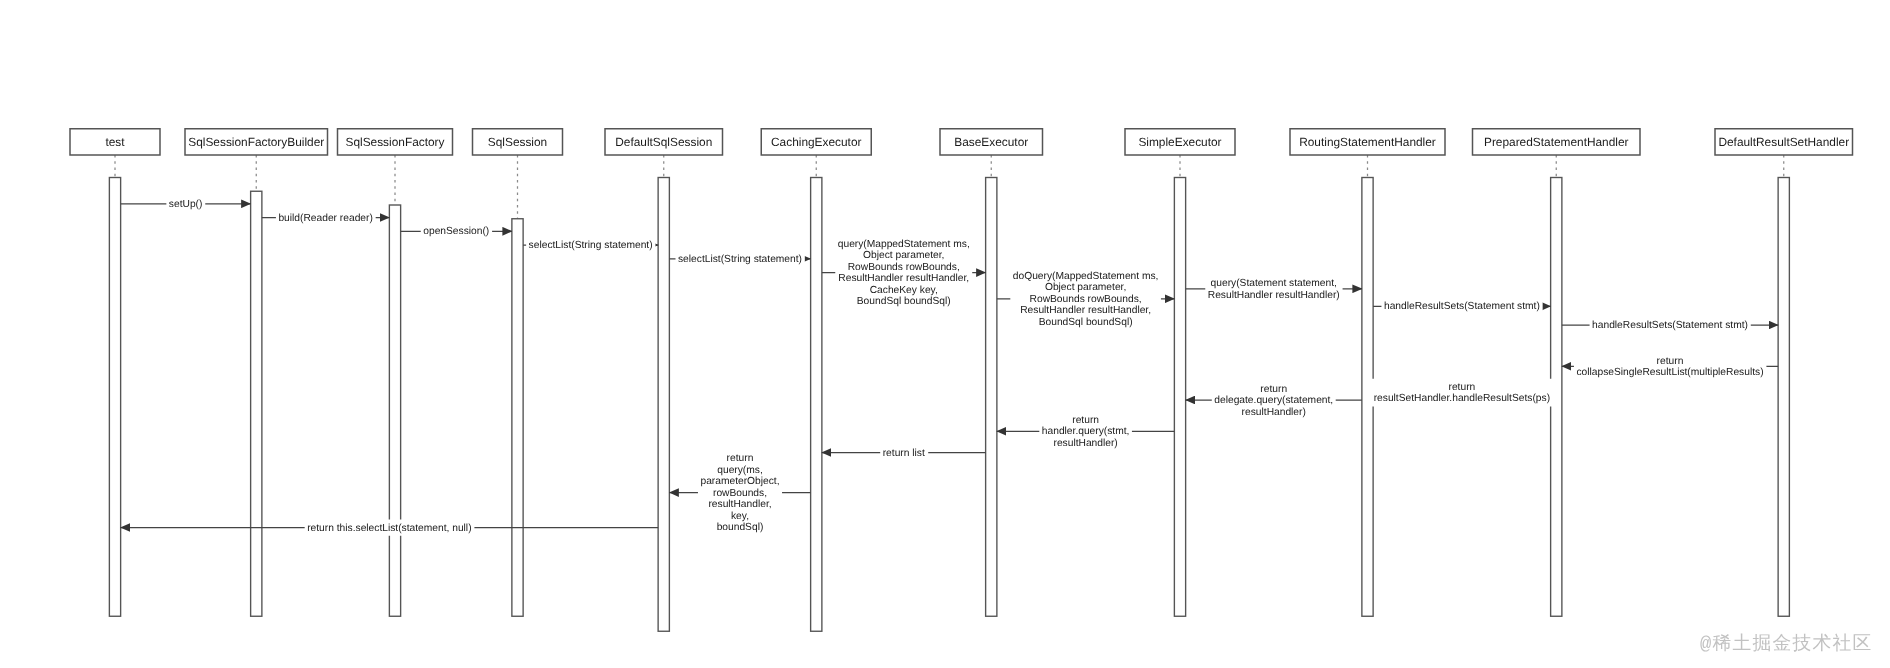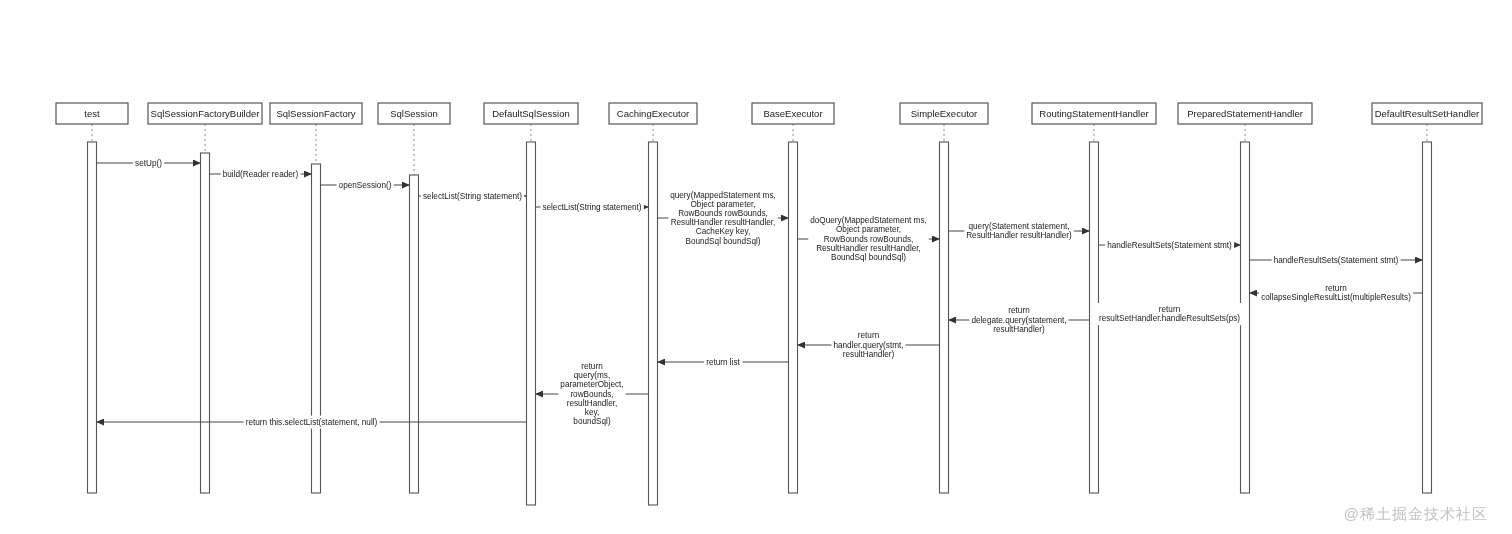--- a/index.html
+++ b/index.html
@@ -56,23 +56,23 @@
     fill: none;
   }
   .msg-label {
     font-family: "Liberation Sans", sans-serif;
     font-size: 8.2px;
     fill: #1a1a1a;
     text-anchor: middle;
   }
   .watermark {
     position: absolute;
-    right: 24px;
+    right: 14px;
     bottom: 10px;
-    font-family: Liberation Sans, sans-serif;
+    font-family: Liberation Mono, monospace;
     font-size: 15px;
     color: #c2c2c2;
     letter-spacing: 1px;
     white-space: nowrap;
     user-select: none;
   }
 </style>
 </head>
 <body>
 

